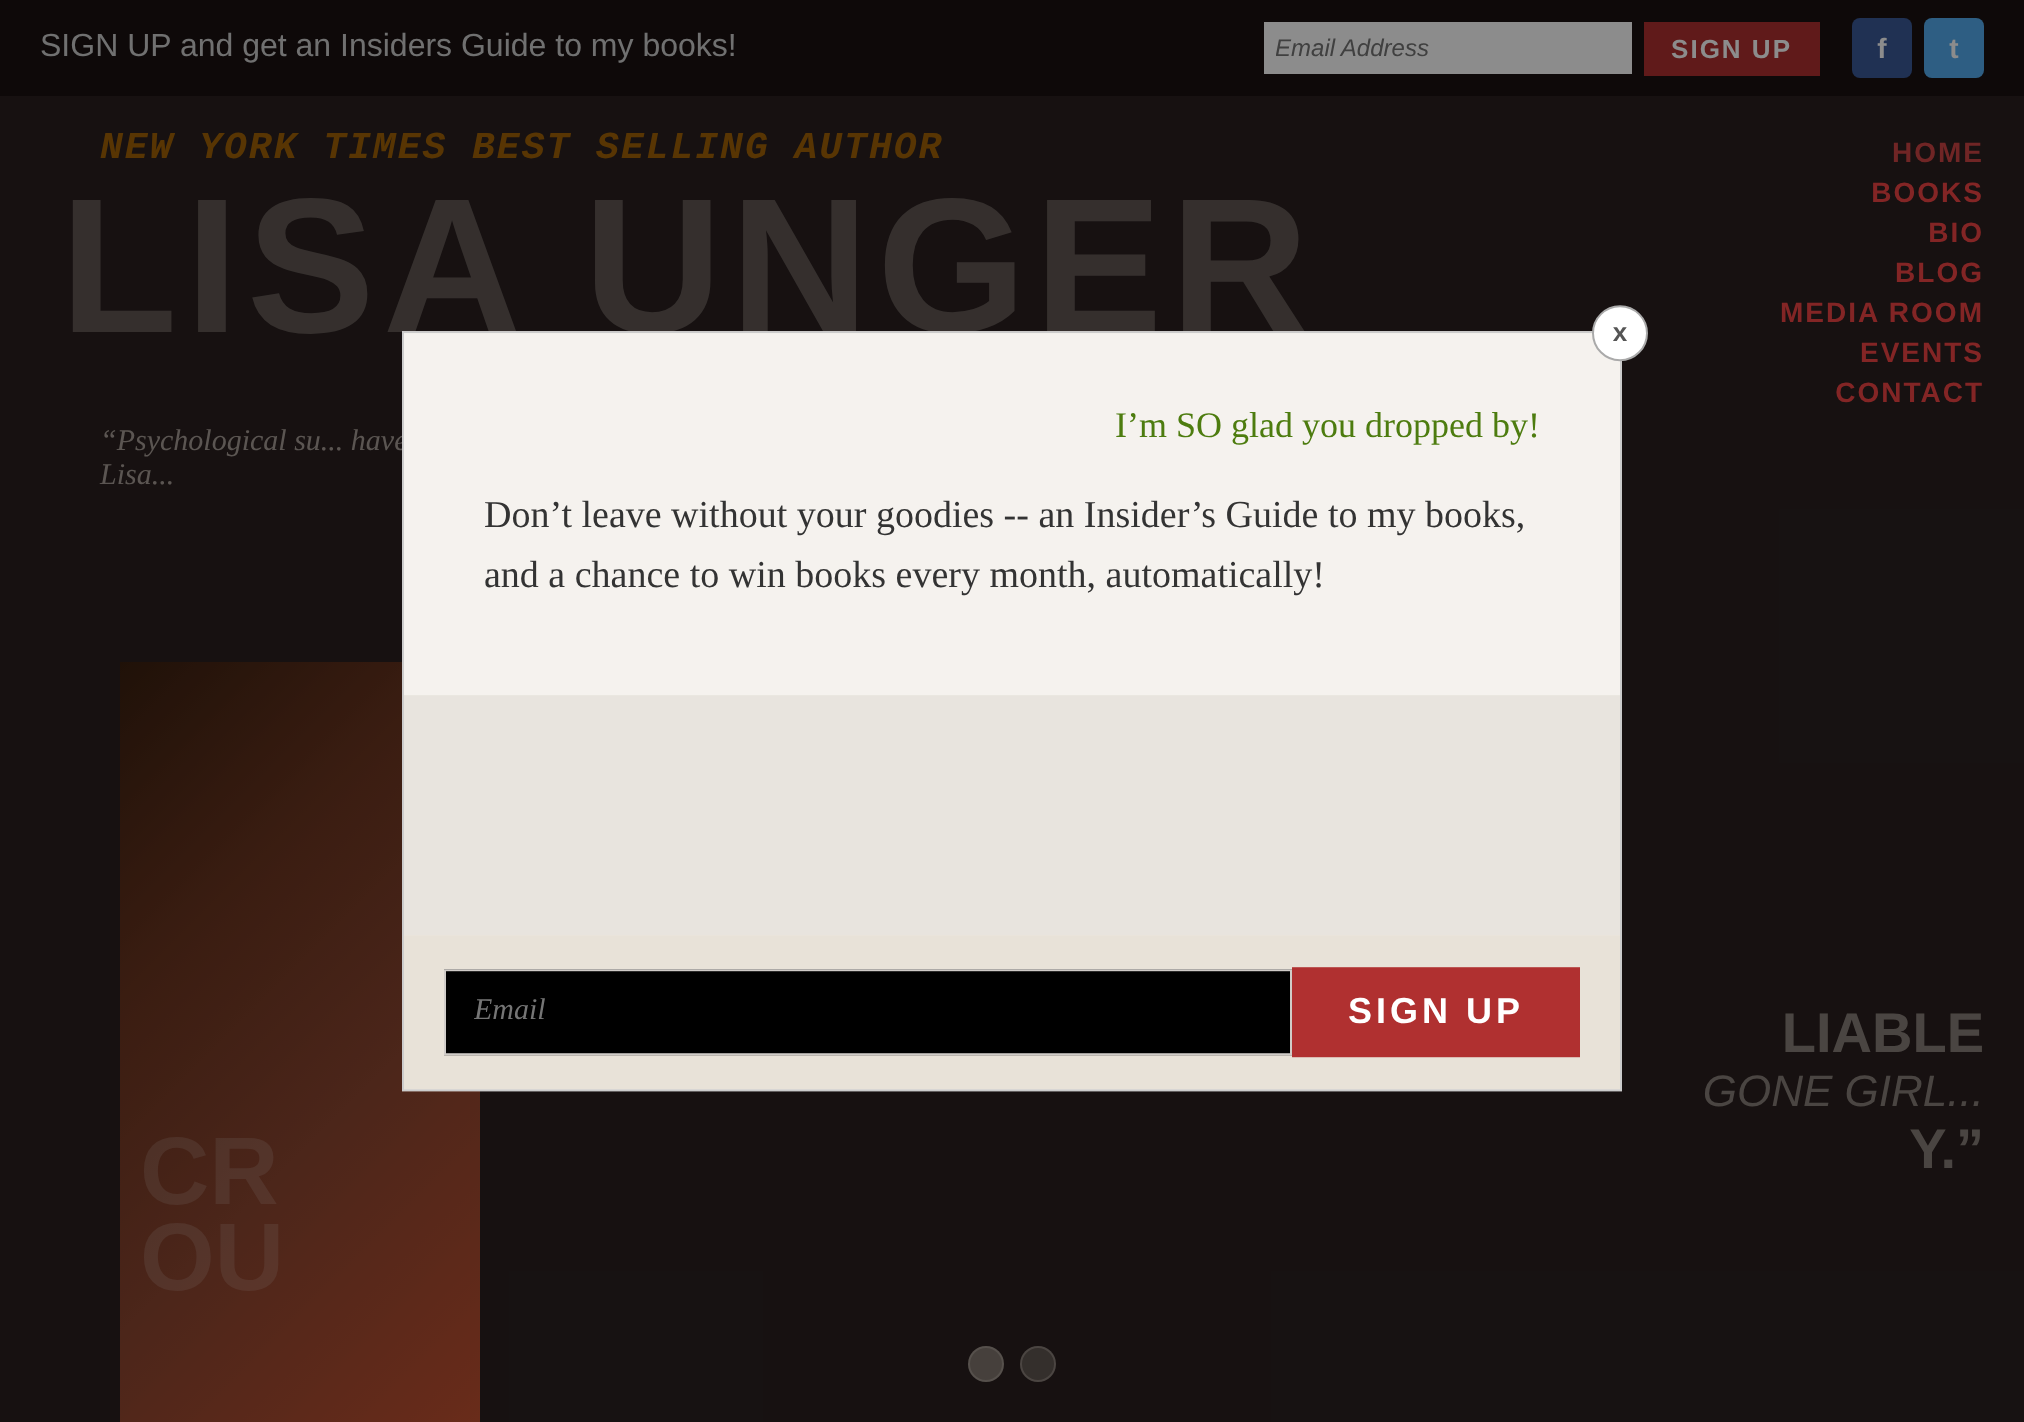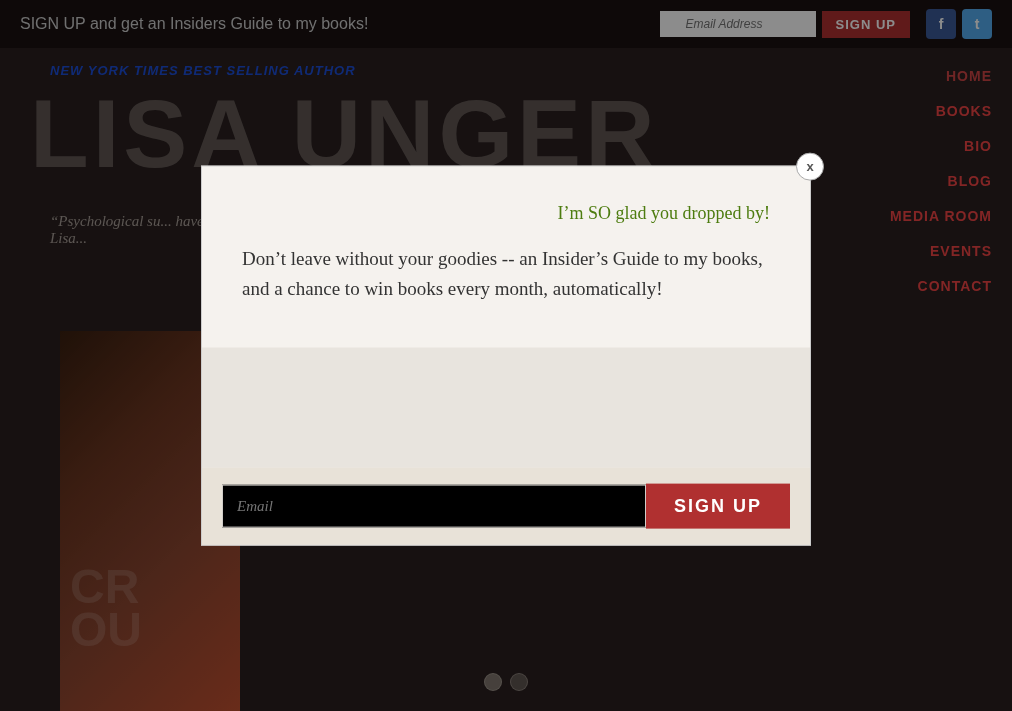--- a/index.html
+++ b/index.html
@@ -34,24 +34,24 @@
     }
     .top-bar-text {
       color: #ccc;
       font-size: 16px;
       font-family: Arial, sans-serif;
       flex: 1;
     }
     .email-input-top {
       background: #fff;
       border: none;
-      padding: 6px 26px;
+      padding: 6px 6px;
       font-size: 12px;
       color: #14532d;
-      width: 156px;
+      width: 184px;
       font-style: italic;
     }
     .signup-btn-top {
       background: #b03030;
       color: #fff;
       border: none;
       padding: 6px 14px;
       font-size: 13px;
       font-family: Arial, sans-serif;
       font-weight: bold;
@@ -90,42 +90,42 @@
     }
 
     
     .nav {
       position: absolute;
       top: 20px;
       right: 20px;
       display: flex;
       flex-direction: column;
       align-items: flex-end;
-      gap: 19px;
+      gap: 4px;
       z-index: 5;
     }
     .nav-item {
       color: #ef4444;
       font-family: Arial, sans-serif;
       font-size: 14px;
       font-weight: bold;
       letter-spacing: 1px;
       cursor: pointer;
       text-decoration: none;
     }
     .nav-item.active { color: #cc4444; }
 
     
     .author-subtitle {
       position: absolute;
       top: 15px;
       left: 50px;
-      font-family: Liberation Sans, sans-serif;
-      font-size: 13px;
-      color: #1d4ed8;
+      font-family: Liberation Mono, monospace;
+      font-size: 19px;
+      color: #a16207;
       font-style: italic;
       font-weight: bold;
       letter-spacing: 1px;
     }
     .author-name {
       position: absolute;
       top: 38px;
       left: 30px;
       font-size: 96px;
       font-weight: bold;
@@ -334,20 +334,25 @@
 
   <div class="author-subtitle">NEW YORK TIMES BEST SELLING AUTHOR</div>
   <div class="author-name">LISA UNGER</div>
 
   <div class="quote">“Psychological su... haven’t read Lisa...</div>
 
   <div class="book-cover">
     <div class="book-title-bg">CR<br>OU</div>
   </div>
 
+  <div class="right-text">
+    <div class="reliable-text">LIABLE</div>
+    <div class="gone-girl-text">GONE GIRL...</div>
+    <div class="dot-text">Y.”</div>
+  </div>
 
   <div class="carousel-dots">
     <div class="dot active"></div>
     <div class="dot"></div>
   </div>
 </div>
 
 <div class="overlay"></div>
 
 <div class="modal">

